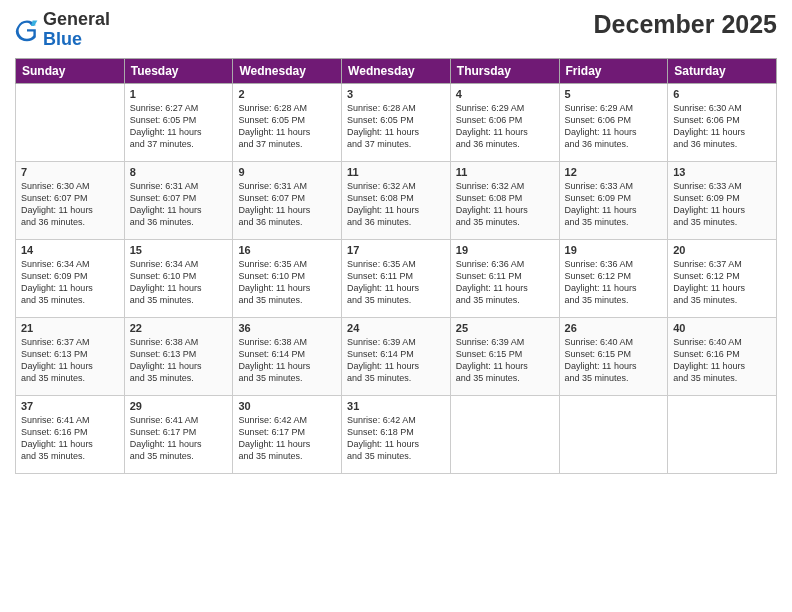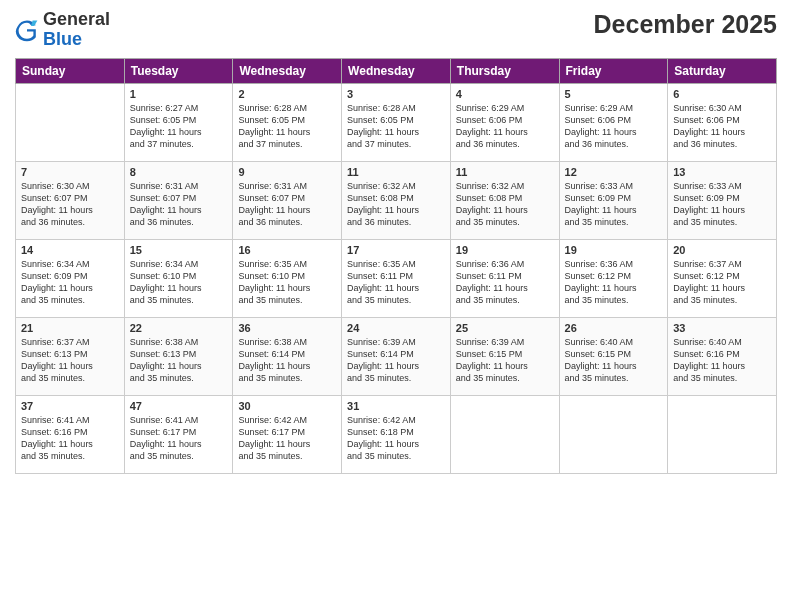--- a/index.html
+++ b/index.html
@@ -230,31 +230,31 @@
           </td>
           <td>
             <span class="day-number">25</span>
             <div class="day-info">Sunrise: 6:39 AM<br>Sunset: 6:15 PM<br>Daylight: 11 hours<br>and 35 minutes.</div>
           </td>
           <td>
             <span class="day-number">26</span>
             <div class="day-info">Sunrise: 6:40 AM<br>Sunset: 6:15 PM<br>Daylight: 11 hours<br>and 35 minutes.</div>
           </td>
           <td>
-            <span class="day-number">33</span>
+            <span class="day-number">40</span>
             <div class="day-info">Sunrise: 6:40 AM<br>Sunset: 6:16 PM<br>Daylight: 11 hours<br>and 35 minutes.</div>
           </td>
         </tr>
         <tr>
           <td>
             <span class="day-number">37</span>
             <div class="day-info">Sunrise: 6:41 AM<br>Sunset: 6:16 PM<br>Daylight: 11 hours<br>and 35 minutes.</div>
           </td>
           <td>
-            <span class="day-number">47</span>
+            <span class="day-number">29</span>
             <div class="day-info">Sunrise: 6:41 AM<br>Sunset: 6:17 PM<br>Daylight: 11 hours<br>and 35 minutes.</div>
           </td>
           <td>
             <span class="day-number">30</span>
             <div class="day-info">Sunrise: 6:42 AM<br>Sunset: 6:17 PM<br>Daylight: 11 hours<br>and 35 minutes.</div>
           </td>
           <td>
             <span class="day-number">31</span>
             <div class="day-info">Sunrise: 6:42 AM<br>Sunset: 6:18 PM<br>Daylight: 11 hours<br>and 35 minutes.</div>
           </td>

